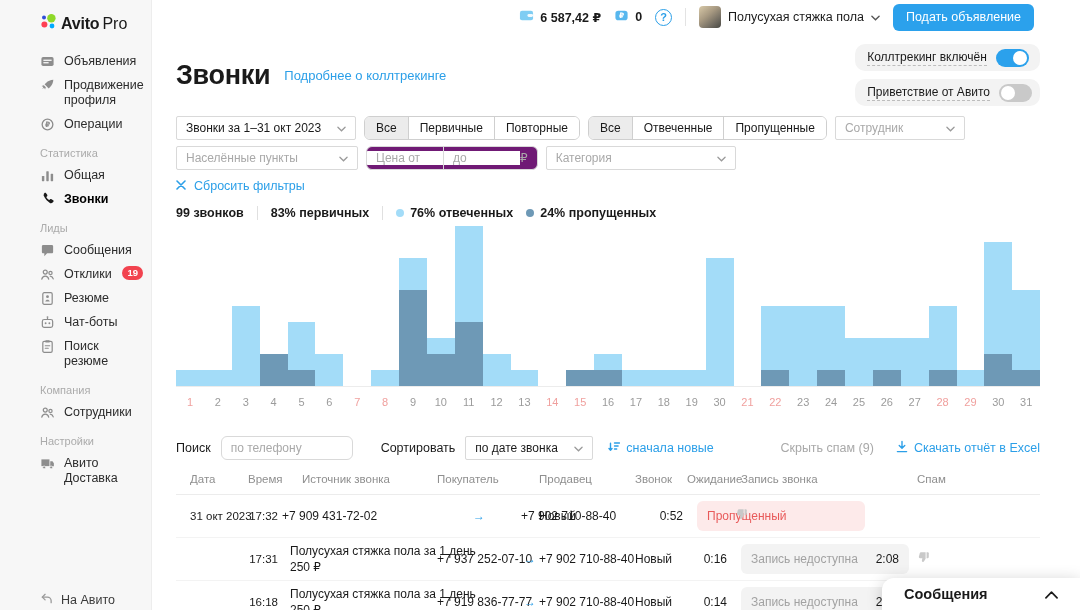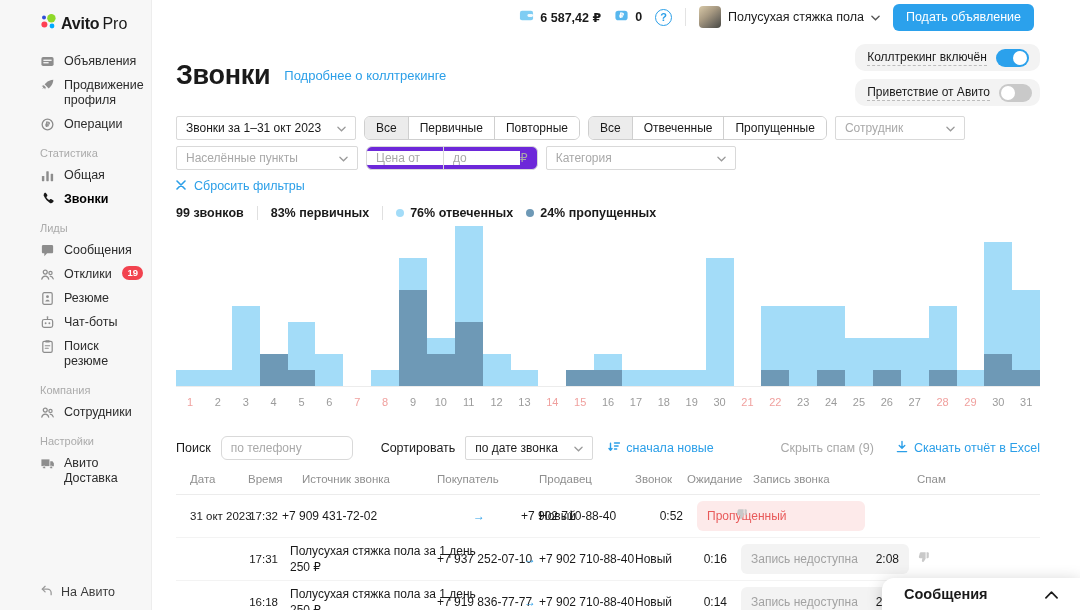--- a/index.html
+++ b/index.html
@@ -16,21 +16,21 @@
   .logo-text { font-size:16px; font-weight:800; letter-spacing:-.2px; margin-left:4px; }
   .logo-pro { font-size:16px; font-weight:400; margin-left:3px; }
   .nav-item { display:flex; align-items:flex-start; gap:9px; margin-bottom:9px;
     font-size:12.5px; color:#2b2b2b; cursor:pointer; position:relative; padding-right:14px; line-height:15px; }
   .nav-ic { width:15px; height:15px; flex:none; color:#8d8d8d; margin-top:0; }
   .nav-item.active { font-weight:700; color:#000; }
   .nav-item.active .nav-ic { color:#1a1a1a; }
   .nav-section { font-size:11px; color:#ababab; margin:15px 0 9px; }
   .nav-badge { position:absolute; right:8px; top:-1px; background:#f2434f; color:#fff;
     font-size:9.5px; font-weight:700; border-radius:9px; padding:2px 5px; line-height:10px; }
-  .sidebar-footer { position:absolute; left:40px; bottom:10px; display:flex; gap:8px;
+  .sidebar-footer { position:absolute; left:40px; bottom:2px; display:flex; gap:8px;
     align-items:center; font-size:12.5px; color:#3a3a3a; cursor:pointer; }
   .sidebar-footer svg { color:#9a9a9a; }
   
   .main { position:absolute; left:152px; top:0; width:928px; height:610px; }
   .topbar { height:34px; display:flex; align-items:center; justify-content:flex-end;
     gap:13px; padding-right:46px; font-size:12.5px; }
   .balance { display:flex; align-items:center; gap:6px; font-weight:600; cursor:pointer; }
   .bonus { display:flex; align-items:center; gap:6px; font-weight:600; cursor:pointer; }
   .help-circle { width:17px; height:17px; border:1.4px solid #2b9fe8; border-radius:50%;
     color:#2b9fe8; font-size:11px; font-weight:700; display:flex; align-items:center;
@@ -61,21 +61,21 @@
     font-size:12px; cursor:pointer; }
   .select .chev { color:#9a9a9a; flex:none; margin-left:6px; }
   .ph { color:#a9a9a9; }
   .w-period { width:180px; } .w-emp { width:130px; } .w-city { width:182px; } .w-cat { width:190px; }
   .segmented { display:flex; height:24px; border:1px solid #cfcfcf; border-radius:6px; overflow:hidden; background:#fff; }
   .seg { border:none; background:#fff; font-size:12px; font-family:inherit; color:#1a1a1a;
     padding:0 11px; border-left:1px solid #cfcfcf; cursor:pointer; }
   .seg:first-child { border-left:none; }
   .seg.active { background:#ececec; }
   .price-group { display:flex; align-items:center; height:24px; border:1px solid #d9d9d9;
-    border-radius:6px; overflow:hidden; background:#6d28d9; }
+    border-radius:6px; overflow:hidden; background:#701a75; }
   .price-group input { border:none; outline:none; width:76px; padding:0 9px; font-size:12px; font-family:inherit; }
   .price-group input::placeholder { color:#a9a9a9; }
   .price-sep { width:1px; height:24px; background:#d9d9d9; }
   .price-cur { color:#a9a9a9; font-size:12px; padding-right:9px; }
   .reset { display:flex; align-items:center; gap:8px; color:#2b9fe8; font-size:12.5px;
     margin-top:9px; cursor:pointer; width:fit-content; }
   
   .stats { display:flex; align-items:center; gap:13px; margin-top:13px; font-size:12.5px; font-weight:700; }
   .stat-div { width:1px; height:14px; background:#e0e0e0; }
   .legend-item { display:flex; align-items:center; gap:6px; }
@@ -564,21 +564,21 @@
     <div class="table">
       <div class="trow thead">
         <span>Дата</span>
         <span class="c-right">Время</span>
         <span style="padding-left:20px">Источник звонка</span>
         <span>Покупатель</span>
         <span></span>
         <span>Продавец</span>
         <span>Звонок</span>
         <span>Ожидание</span>
-        <span style="padding-left:22px">Запись звонка</span>
+        <span style="padding-left:10px">Запись звонка</span>
         <span style="padding-left:4px">Спам</span>
       </div>
 
       <div class="trow tbody-row">
         <span class="c-date">31 окт 2023</span>
         <span class="c-time c-right">17:32</span>
         <span class="nowrap">+7 909 431-72-02</span>
         <span class="arrow-cell">→</span>
         <span class="nowrap">+7 902 710-88-40</span>
         <span>Новый</span>

